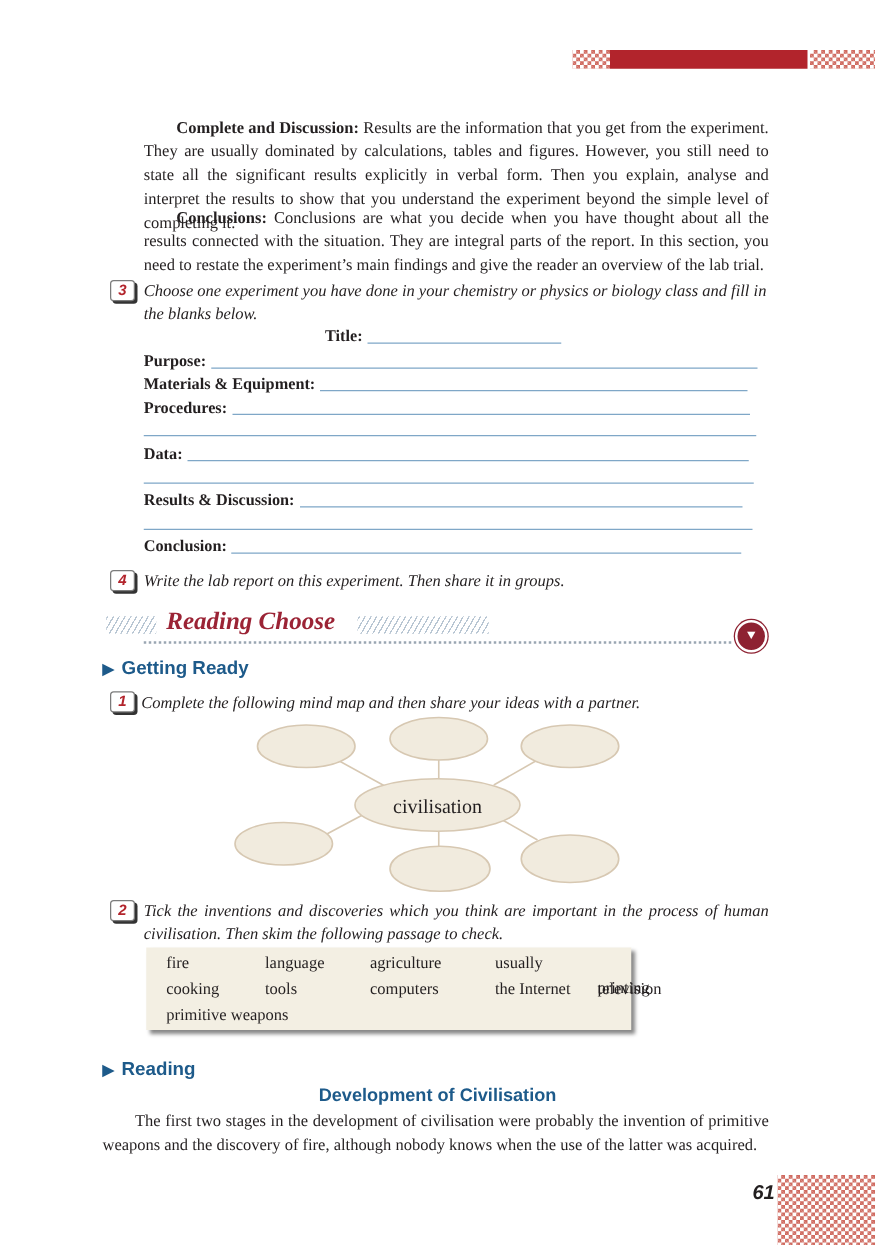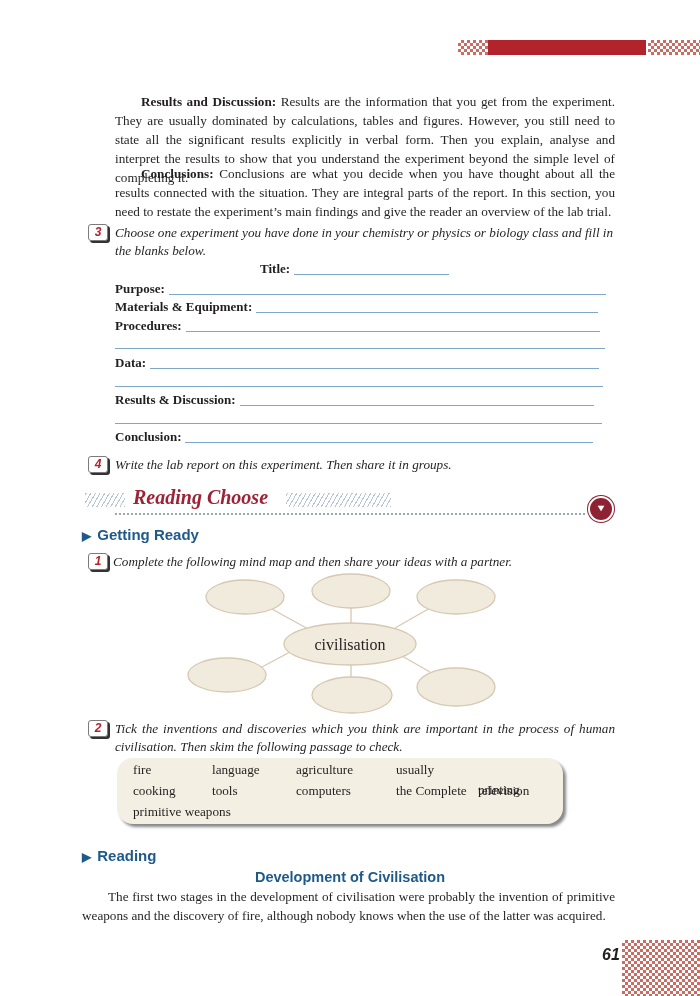--- a/index.html
+++ b/index.html
@@ -25,40 +25,40 @@
   .blank { border-bottom: 1px solid #7fa7c7; height: 14px; margin-left: 4px; }
   .full-line { left: 115px; border-bottom: 1px solid #7fa7c7; height: 1px; }
   .rf-title { left: 133px; top: 486px; font-size: 20px; font-weight: bold; font-style: italic; color: #9b2335; }
   .hatch { background-image: repeating-linear-gradient(-60deg, #b8c6d3 0 1px, transparent 1px 4px); height: 14px; }
   .dots { left: 115px; top: 513px; width: 470px; border-bottom: 2px dotted #9aa6b2; }
   .circle-btn { left: 588px; top: 496px; width: 22px; height: 22px; border-radius: 50%; background: #8e2232;
                 border: 2px solid #fff; box-shadow: 0 0 0 1px #8e2232; color: #fff; font-size: 12px; text-align: center;
                 line-height: 22px; font-family: "DejaVu Sans", sans-serif; }
   .sec-head { font-family: "Liberation Sans", sans-serif; font-weight: bold; font-size: 15px; color: #1d5a8a; }
   .sec-head .tri { color: #1d5a8a; font-size: 12px; margin-right: 6px; }
-  .word-box { left: 117px; top: 758px; width: 446px; height: 66px; background: #f3efe3; border-radius: 16px;
+  .word-box { left: 117px; top: 758px; width: 388px; height: 66px; background: #f3efe3; border-radius: 0;
               box-shadow: 3px 3px 3px #888; font-size: 13.2px; }
   .word { position: absolute; }
   .reading-title { left: 0; width: 700px; top: 869px; text-align: center; font-family: "Liberation Sans", sans-serif;
                    font-weight: bold; font-size: 14.5px; color: #1d5a8a; }
   .page-num { left: 602px; top: 946px; font-family: "Liberation Sans", sans-serif; font-weight: bold; font-style: italic;
               font-size: 16px; }
   svg text { font-family: "Liberation Serif", serif; }
 </style>
 </head>
 <body>
 
 <div class="abs checker" style="left:458px;top:40px;width:30px;height:15px;"></div>
 <div class="abs unit-band">
   <span>Unit 4   Invention and Civilisation</span>
 </div>
 <div class="abs checker" style="left:648px;top:40px;width:52px;height:15px;"></div>
 
 <div class="abs para" style="top:92px;">
-  <span class="ind"></span><b>Results and Discussion:</b>
+  <span class="ind"></span><b>Complete and Discussion:</b>
   <span>Results are the information that you get from the experiment. They are usually dominated by calculations, tables and figures. However, you still need to state all the significant results explicitly in verbal form. Then you explain, analyse and interpret the results to show that you understand the experiment beyond the simple level of completing it.</span>
 </div>
 
 <div class="abs para" style="top:164px;">
   <span class="ind"></span><b>Conclusions:</b>
   <span>Conclusions are what you decide when you have thought about all the results connected with the situation. They are integral parts of the report. In this section, you need to restate the experiment’s main findings and give the reader an overview of the lab trial.</span>
 </div>
 
 <div class="abs task-num" style="left:88px;top:224px;">3</div>
 <div class="abs task-text" style="left:115px;top:224px;width:500px;">Choose one experiment you have done in your chemistry or physics or biology class and fill in the blanks below.</div>
@@ -138,21 +138,21 @@
 <div class="abs word-box">
   <span class="word" style="left:16px;top:4px;">fire</span>
   <span class="word" style="left:95px;top:4px;">language</span>
   <span class="word" style="left:179px;top:4px;">agriculture</span>
   <span class="word" style="left:279px;top:4px;">usually</span>
   <span class="word" style="left:361px;top:4px;margin-top:20px;">printing</span>
 
   <span class="word" style="left:16px;top:25px;">cooking</span>
   <span class="word" style="left:95px;top:25px;">tools</span>
   <span class="word" style="left:179px;top:25px;">computers</span>
-  <span class="word" style="left:279px;top:25px;">the Complete</span>
+  <span class="word" style="left:279px;top:25px;">the Internet</span>
   <span class="word" style="left:361px;top:25px;">television</span>
 
   <span class="word" style="left:16px;top:46px;">primitive weapons</span>
 </div>
 
 <div class="abs sec-head" style="left:82px;top:847px;">
   <span class="tri">▶</span><span>Reading</span>
 </div>
 <div class="abs reading-title">Development of Civilisation</div>
 <div class="abs para" style="top:887px;left:82px;width:533px;">

